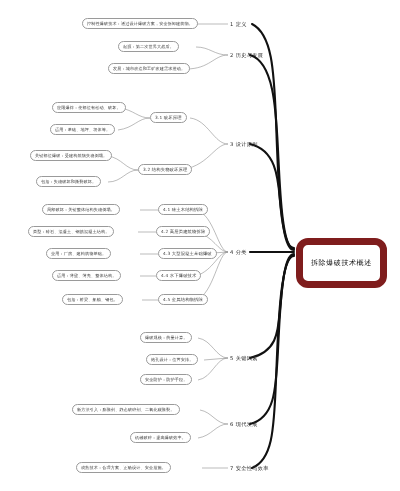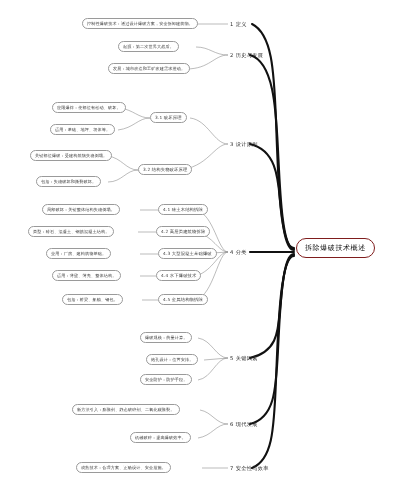--- a/index.html
+++ b/index.html
@@ -5,22 +5,22 @@
   html,body{margin:0;padding:0;background:#ffffff;}
   body{width:400px;height:491px;position:relative;overflow:hidden;
        font-family:"DejaVu Sans","Liberation Sans",sans-serif;}
   #canvas{position:absolute;left:0;top:0;width:400px;height:491px;}
   svg.links{position:absolute;left:0;top:0;width:400px;height:491px;}
   .node{position:absolute;box-sizing:border-box;display:flex;align-items:center;
         justify-content:center;white-space:nowrap;}
   .pill{border:0.6px solid #9a9a9a;border-radius:9px;background:#ffffff;
         color:#3a3a3a;font-size:4.1px;letter-spacing:0.15px;height:11px;padding:0 4px;}
   .pill.sub{font-size:4.3px;height:11px;}
-  .center{border:1px solid #7f1d1d;border-radius:12px;background:#fff;color:#111;
-          font-size:7px;height:20px;padding:0 8px;letter-spacing:0.6px;}
+  .center{border:7px solid #7f1d1d;border-radius:12px;background:#fff;color:#111;
+          font-size:7px;height:20px;padding:18px 8px;letter-spacing:0.6px;}
   .l2{color:#2a2a2a;font-size:5.2px;letter-spacing:0.35px;height:10px;
       justify-content:flex-start;}
 </style>
 </head>
 <body>
 
 <div id="canvas">
 
   <svg class="links" viewBox="0 0 400 491">
     <g fill="none" stroke="#111111" stroke-width="2.1" stroke-linecap="round">

